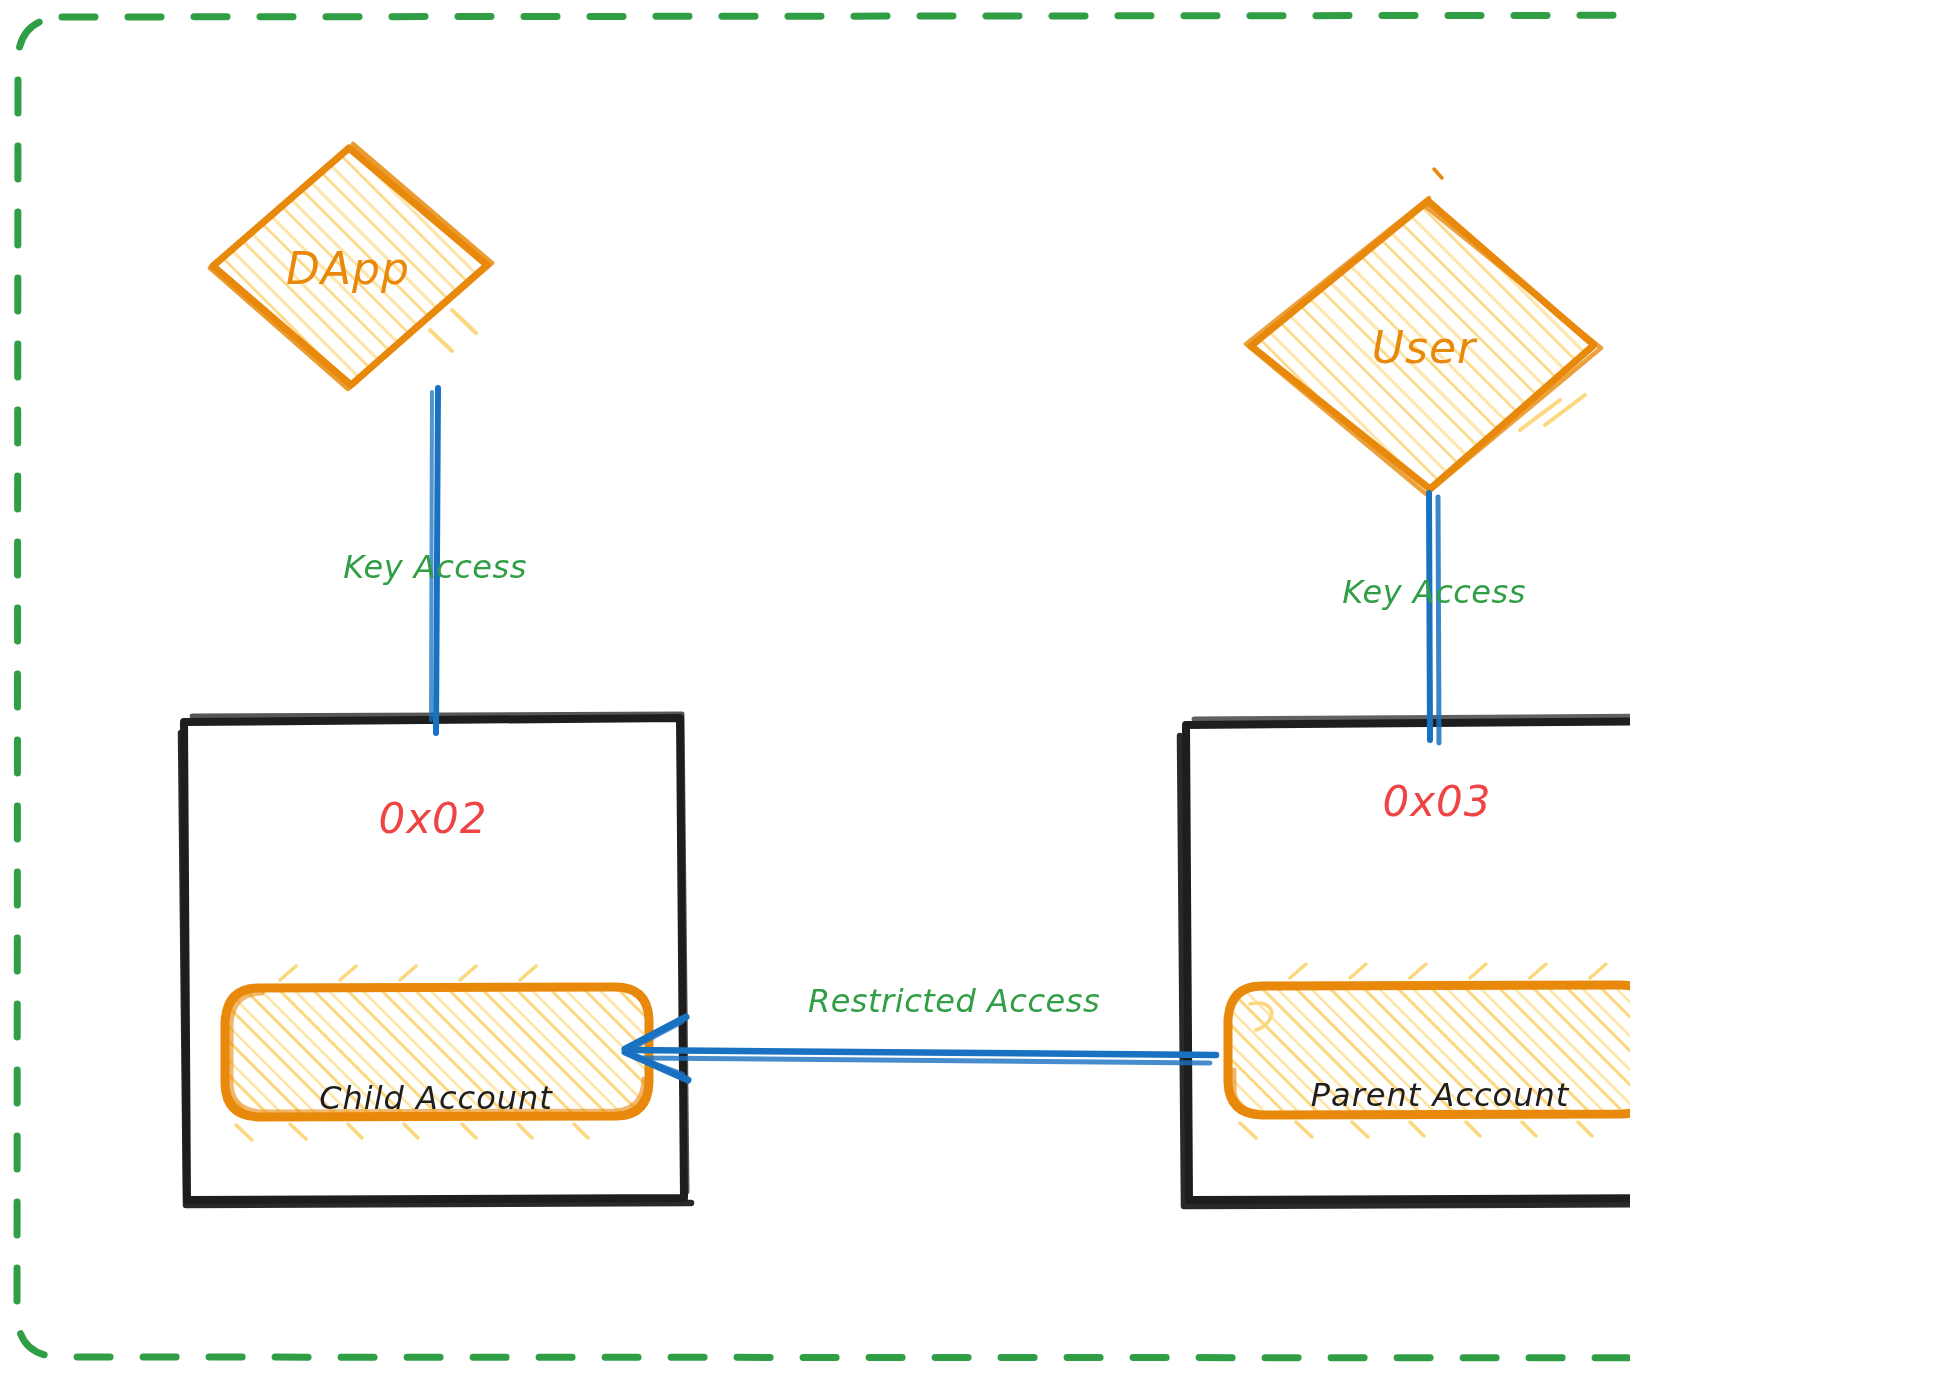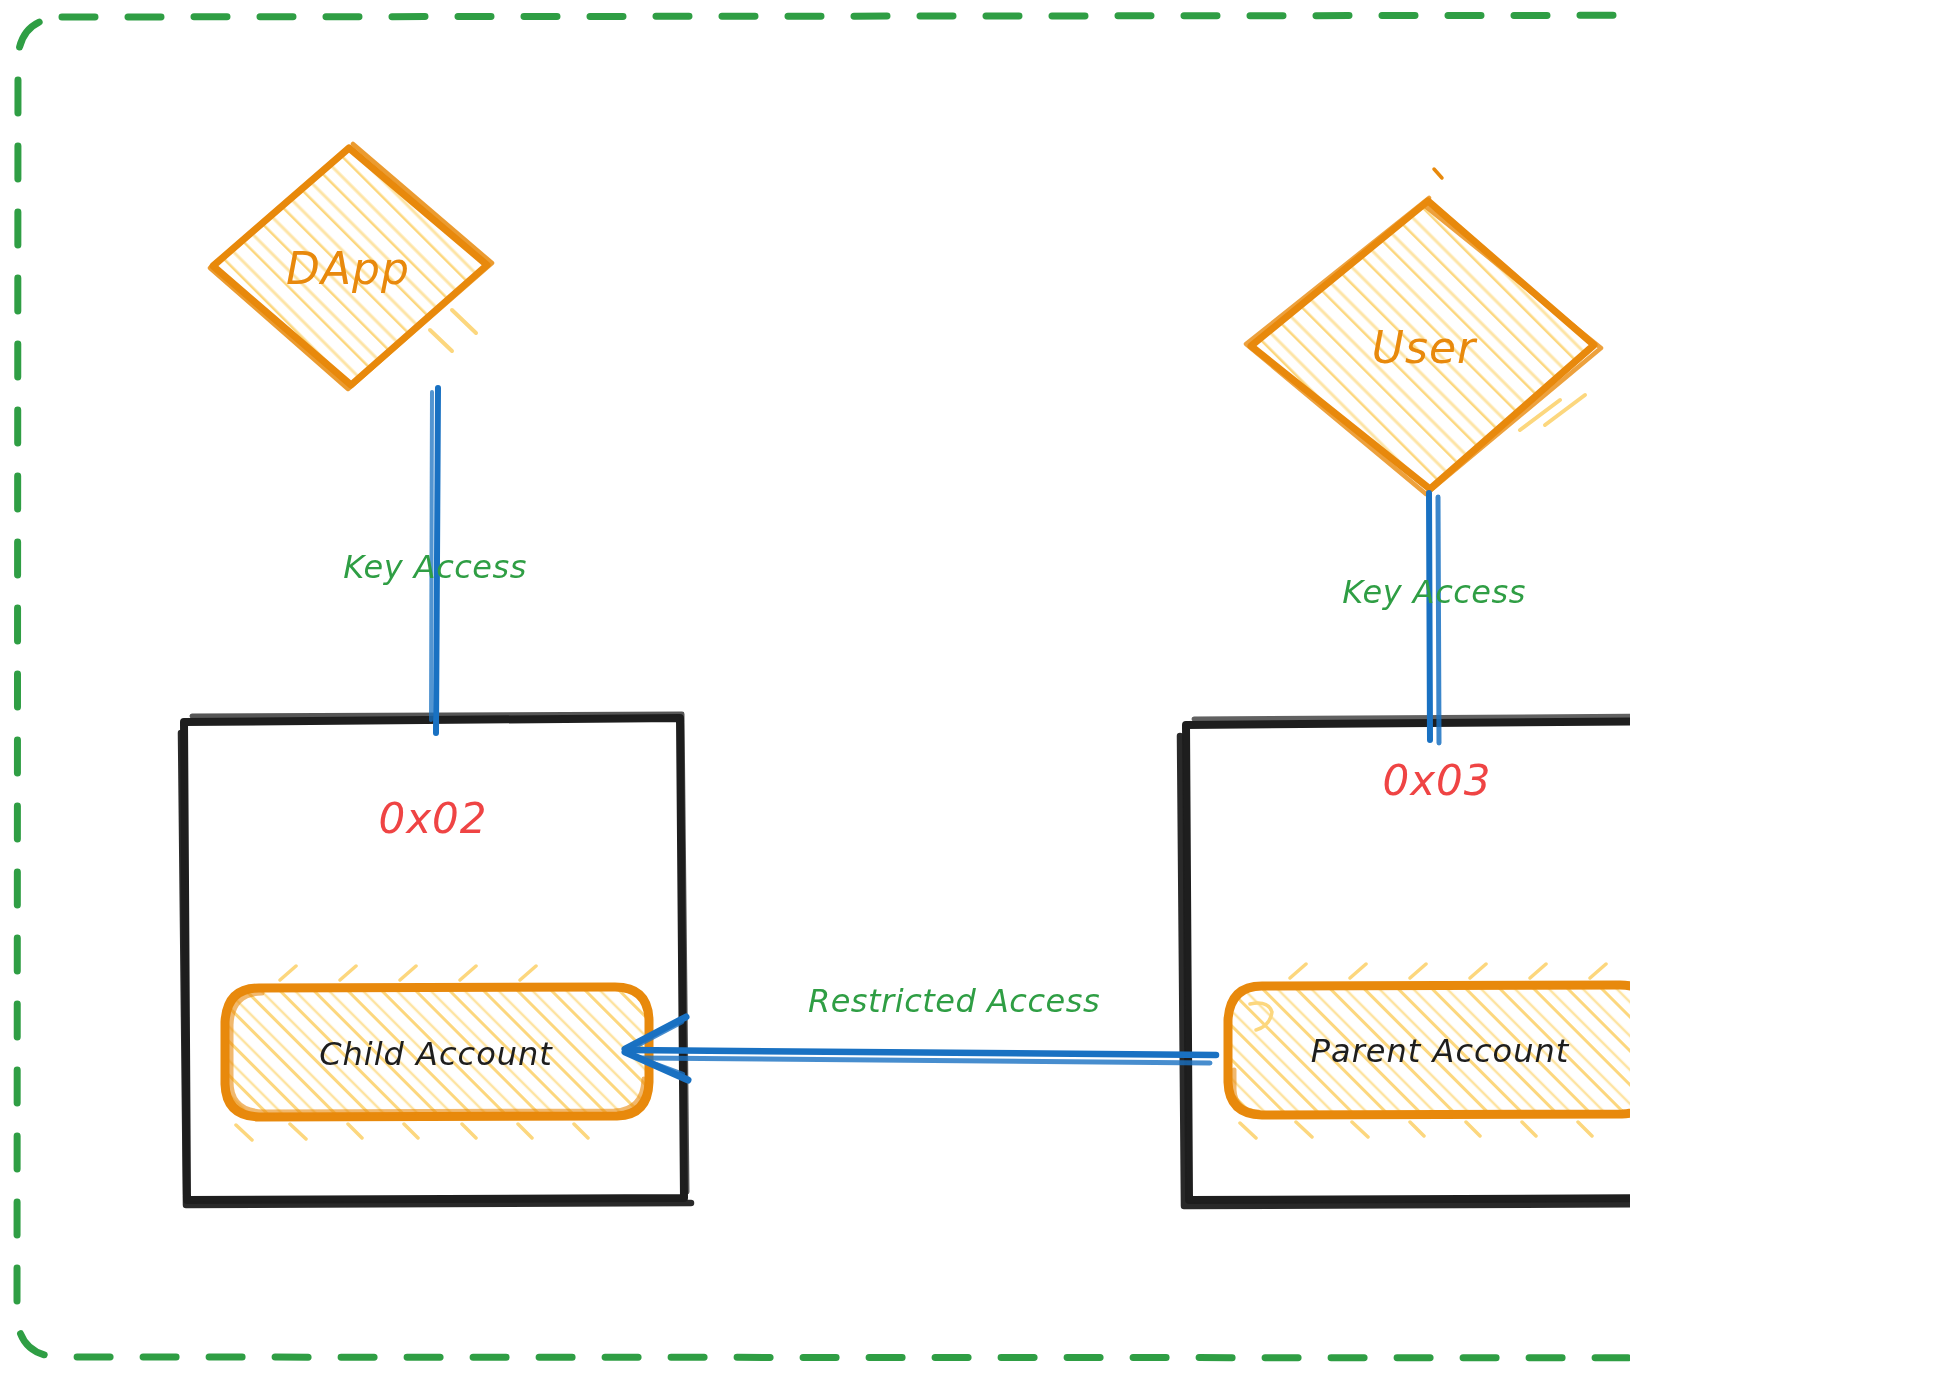--- a/index.html
+++ b/index.html
@@ -46,20 +46,21 @@
     color: #ef4444;
     font-size: 42px;
     font-style: italic;
     letter-spacing: 1px;
   }
   .lbl-account {
     color: #1e1e1e;
     font-size: 32px;
     font-style: italic;
     letter-spacing: 1px;
+    margin-top: 44px;
   }
   .centered {
     transform: translate(-50%, -50%);
   }
 </style>
 </head>
 <body>
 
 <div id="stage">
 
@@ -153,21 +154,21 @@
   <div class="lbl lbl-node centered" style="left:348px; top:268px;">DApp</div>
 
   <div class="lbl lbl-node centered" style="left:1424px; top:347px;">User</div>
 
   <div class="lbl lbl-green centered" style="left:435px; top:567px;">Key Access</div>
 
   <div class="lbl lbl-green centered" style="left:1434px; top:592px;">Key Access</div>
 
   <div class="lbl lbl-dark centered" style="left:433px; top:818px;">0x02</div>
 
-  <div class="lbl lbl-dark centered" style="left:1437px; top:780px;font-style:italic;">0x03</div>
+  <div class="lbl lbl-dark centered" style="left:1437px; top:801px;font-style:italic;">0x03</div>
 
   <div class="lbl lbl-account centered" style="left:436px; top:1054px;">Child Account</div>
 
   <div class="lbl lbl-account centered" style="left:1440px; top:1051px;">Parent Account</div>
 
   <div class="lbl lbl-green centered" style="left:938px; top:1001px;margin-left:16px;">Restricted Access</div>
 
 </div>
 
 </body></html>

